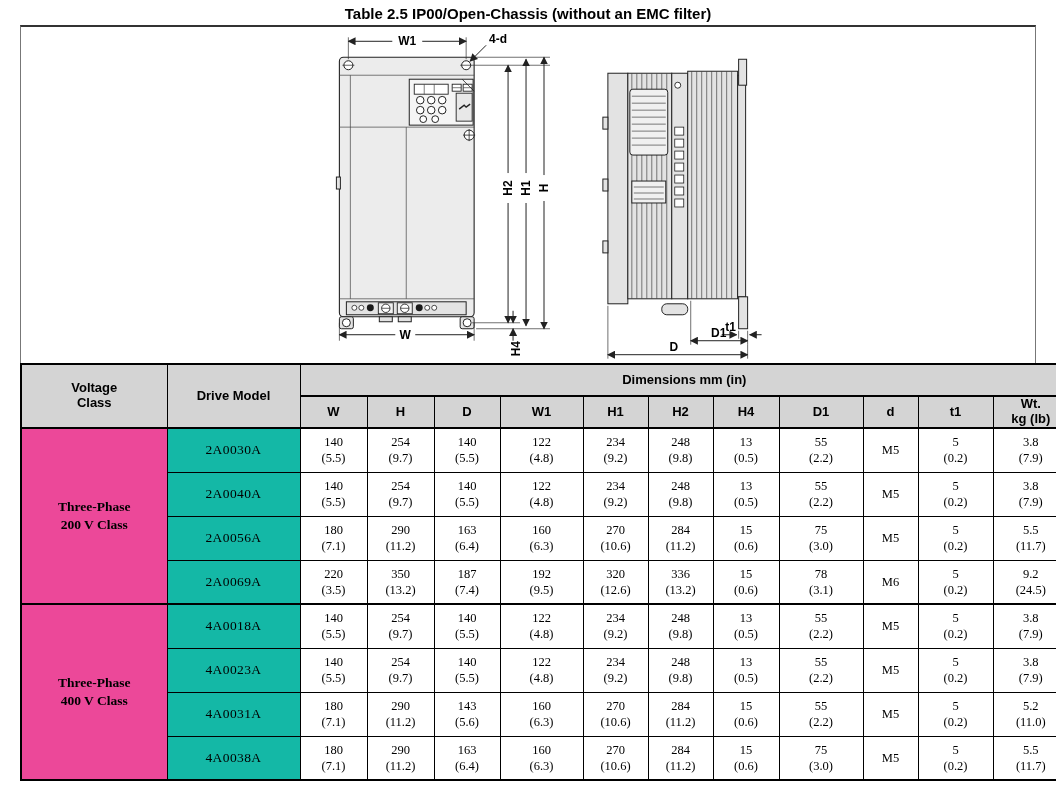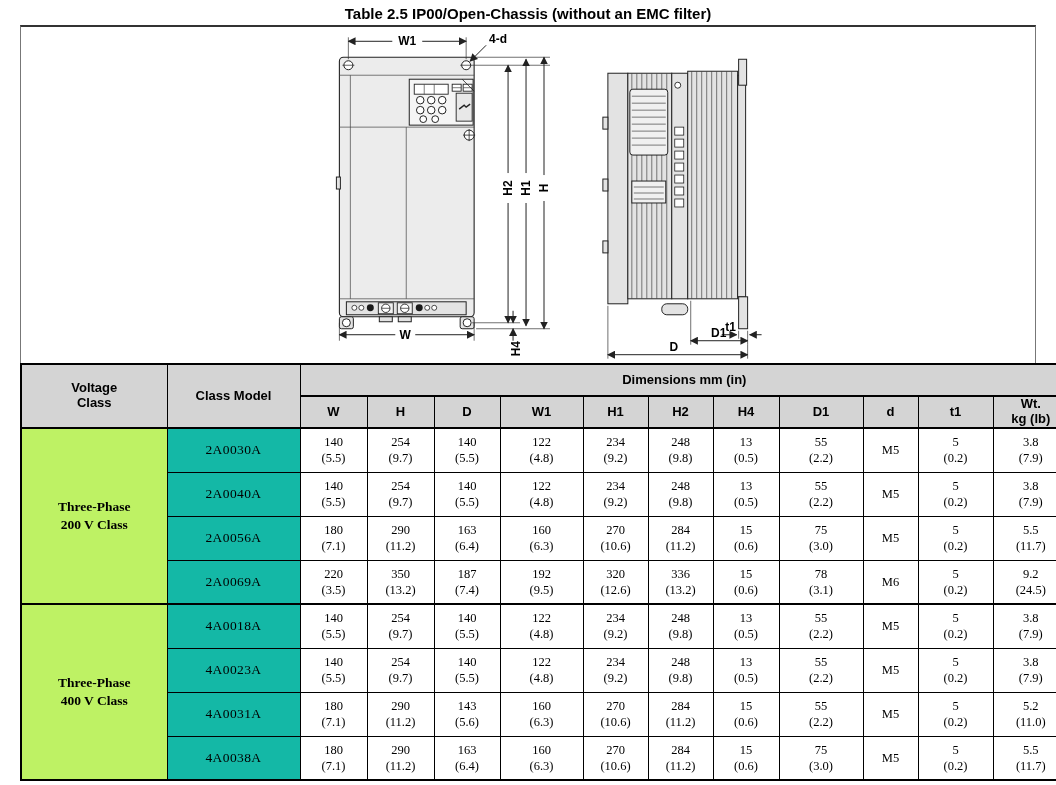--- a/index.html
+++ b/index.html
@@ -8,21 +8,21 @@
   .doc-title{text-align:center;font-weight:bold;font-size:15px;padding:5px 0 3px 0;color:#000;}
   .figure{border:1px solid #777;border-top:2px solid #333;border-bottom:none;height:336px;background:#fff;}
   table.dims{border-collapse:collapse;width:1048px;table-layout:fixed;border:2px solid #000;}
   table.dims th,table.dims td{border:1px solid #000;text-align:center;vertical-align:middle;padding:0;overflow:hidden;}
   thead tr{height:32px;}
   tbody tr{height:44px;}
   .hdr{background:#d4d4d4;font-family:"Liberation Sans",sans-serif;font-weight:bold;font-size:13px;white-space:pre-line;line-height:1.15;color:#000;}
   .band{border-bottom:2px solid #000 !important;}
   thead{border-bottom:2px solid #15803d;}
   tr.gsep th,tr.gsep td{border-top:2px solid #000;}
-  .vclass{background:#bef264;font-family:"Liberation Serif",serif;font-weight:bold;font-size:13.5px;white-space:pre-line;line-height:1.3;color:#000;}
+  .vclass{background:#ec4899;font-family:"Liberation Serif",serif;font-weight:bold;font-size:13.5px;white-space:pre-line;line-height:1.3;color:#000;}
   .model{font-family:"Liberation Serif",serif;font-size:13.5px;letter-spacing:.4px;color:#000;background:#14b8a6;}
   .num{font-family:"Liberation Serif",serif;font-size:12.5px;white-space:pre-line;line-height:1.3;color:#000;background:#fff;}
   svg{display:block;}
   .fill1{fill:#ececec;stroke:#222;stroke-width:1.1;}
   .fill2{fill:#e3e3e3;stroke:#222;stroke-width:1;}
   .fill3{fill:#f5f5f5;stroke:#222;stroke-width:1;}
   .thin{fill:none;stroke:#444;stroke-width:.7;}
   .dim{stroke:#222;stroke-width:1;fill:none;}
   .ext{stroke:#333;stroke-width:.7;fill:none;}
   .dlabel{font-family:"Liberation Sans",sans-serif;font-weight:bold;font-size:12px;fill:#000;}
@@ -206,21 +206,21 @@
       <col style="width:66px">
         <col style="width:84px">
         <col style="width:55px">
         <col style="width:75px">
       <col style="width:76px">
     </colgroup>
     <thead>
       <tr>
         <th class="hdr" rowspan="2">Voltage
 Class</th>
-        <th class="hdr" rowspan="2">Class Model</th>
+        <th class="hdr" rowspan="2">Drive Model</th>
         <th class="hdr band" colspan="11">Dimensions mm (in)</th>
       </tr>
       <tr>
         <th class="hdr">W</th>
         <th class="hdr">H</th>
         <th class="hdr">D</th>
         <th class="hdr">W1</th>
         <th class="hdr">H1</th>
         <th class="hdr">H2</th>
         <th class="hdr">H4</th>

